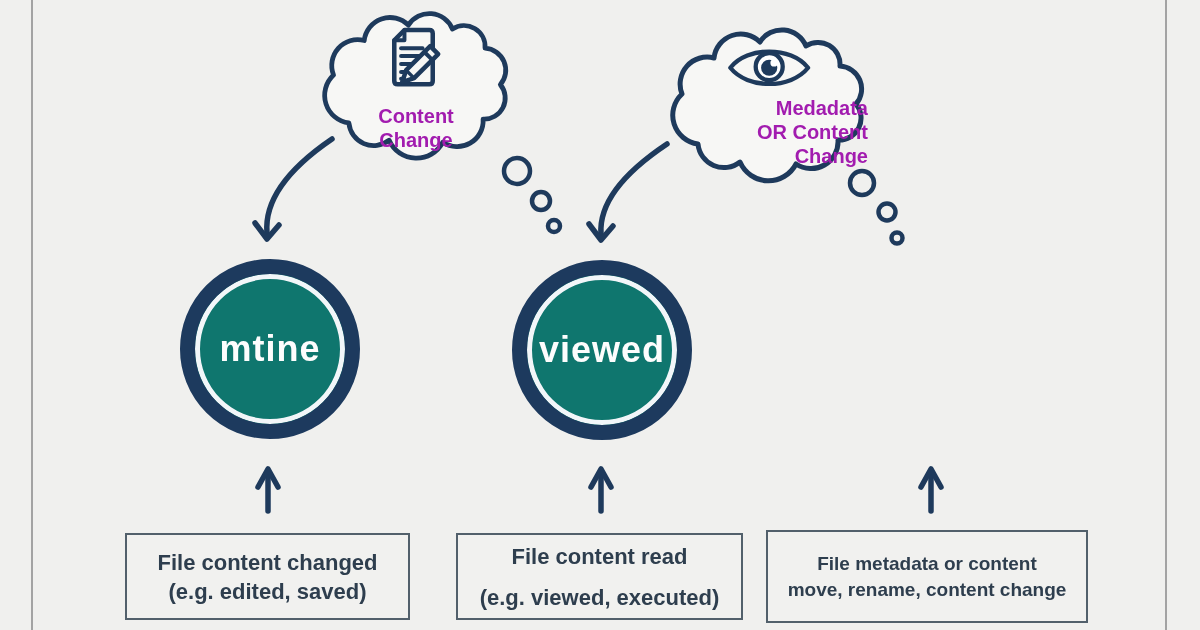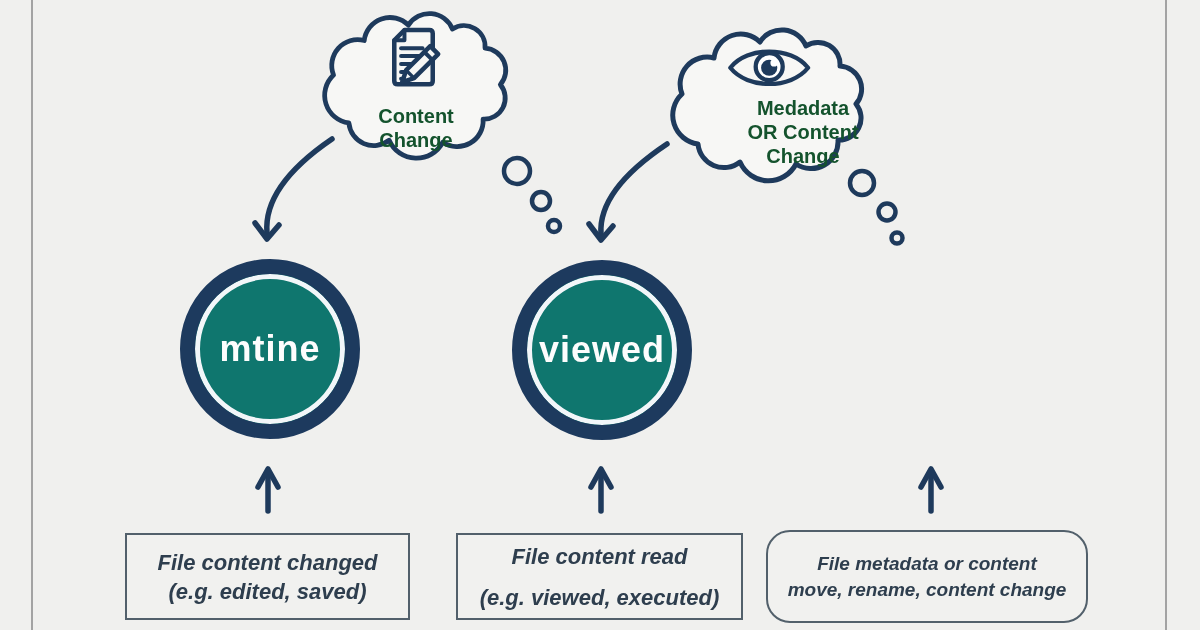--- a/index.html
+++ b/index.html
@@ -10,41 +10,41 @@
   }
   .frame-line{position:absolute;top:0;width:2px;height:630px;background:#a3a3a3;}
   .frame-line.left{left:31px;}
   .frame-line.right{left:1165px;}
 
   svg.overlay{position:absolute;left:0;top:0;width:1200px;height:630px;}
 
   .cloud-svg{position:absolute;}
 
   .cloud-text{
-    position:absolute;text-align:center;color:#14532d;
+    position:absolute;text-align:center;color:#a21caf;
     font-weight:bold;font-size:20px;line-height:24px;letter-spacing:0px;
   }
 
   .ts-circle{
     position:absolute;width:150px;height:150px;border-radius:50%;
     border:15px solid #1d3a5e;background:#0f766e;
     box-shadow:inset 0 0 0 5px #f2f6f9;
     display:flex;align-items:center;justify-content:center;
   }
   .ts-circle .label{
     color:#fdfdfd;font-weight:bold;font-size:36px;letter-spacing:1px;
   }
 
   .desc-box{
     position:absolute;border:2px solid #52606b;background:#f1f1ef;
     display:flex;flex-direction:column;align-items:center;justify-content:center;
-    color:#2e3e4e;font-weight:bold;text-align:center;font-style:italic;
+    color:#2e3e4e;font-weight:bold;text-align:center;
   }
   .desc-box.two-line{font-size:22px;line-height:29px;}
-  .desc-box.three-line{font-size:19px;line-height:26px;border-radius:24px;}
+  .desc-box.three-line{font-size:19px;line-height:26px;}
 </style>
 </head>
 <body>
 
 <div id="canvas">
 
   <div class="frame-line left"></div>
   <div class="frame-line right"></div>
 
   <svg class="overlay" viewBox="0 0 1200 630">
@@ -112,21 +112,21 @@
 
   <svg class="cloud-svg" style="left:668px;top:22px;width:200px;height:170px" viewBox="0 0 200 170">
     <path d="M30,122 A29,29 0 0 1 14,72 A27,27 0 0 1 46,36 A27,27 0 0 1 92,20 A26,26 0 0 1 138,24 A22,22 0 0 1 172,44 A23,23 0 0 1 188,82 A22,22 0 0 1 170,118 A27,27 0 0 1 128,142 A31,31 0 0 1 72,140 A26,26 0 0 1 30,122 Z" fill="#f7f7f5" stroke="#1e3a5c" stroke-width="5" stroke-linejoin="round"></path>
     <g transform="translate(58,22) scale(1.08)" stroke="#1e3a5c" stroke-linejoin="round">
       <path d="M4,22 C20,2 60,2 76,22 C60,42 20,42 4,22 Z" fill="#f7f7f5" stroke-width="4"></path>
       <circle cx="40" cy="21" r="12.5" fill="#ffffff" stroke-width="4"></circle>
       <circle cx="40" cy="22" r="7.5" fill="#1e3a5c" stroke="none"></circle>
       <circle cx="44.5" cy="17.5" r="3.4" fill="#ffffff" stroke="none"></circle>
     </g>
   </svg>
-  <div class="cloud-text" style="left:703px;top:96px;width:200px;">
+  <div class="cloud-text" style="left:668px;top:96px;width:200px;text-align:right;">
     <div>Medadata</div>
     <div>OR Content</div>
     <div>Change</div>
   </div>
 
   <div class="ts-circle" style="left:180px;top:259px;">
     <span class="label">mtine</span>
   </div>
   <div class="ts-circle" style="left:512px;top:260px;">
     <span class="label">viewed</span>

